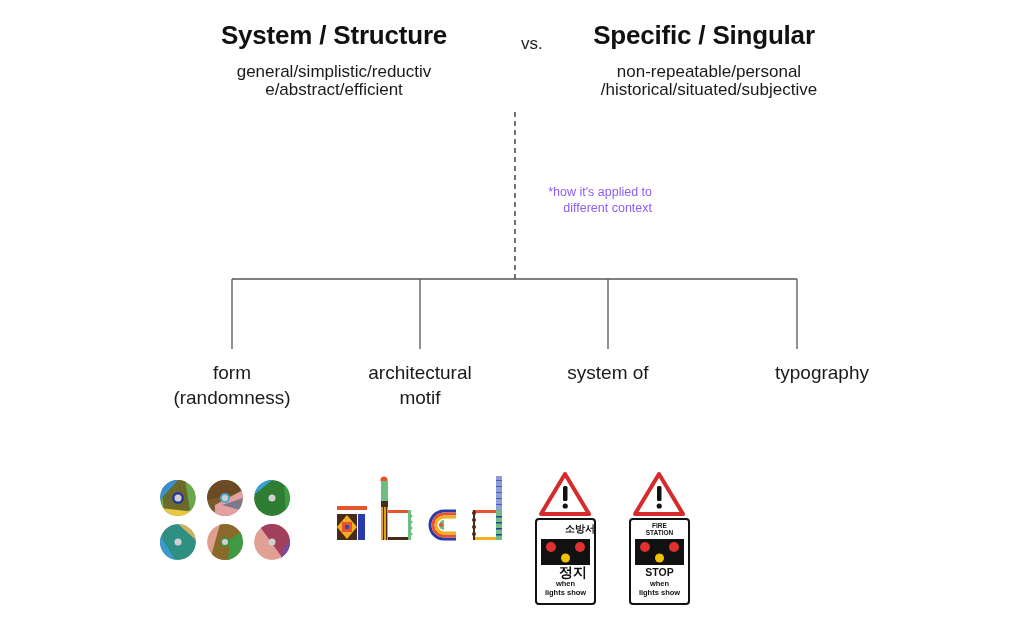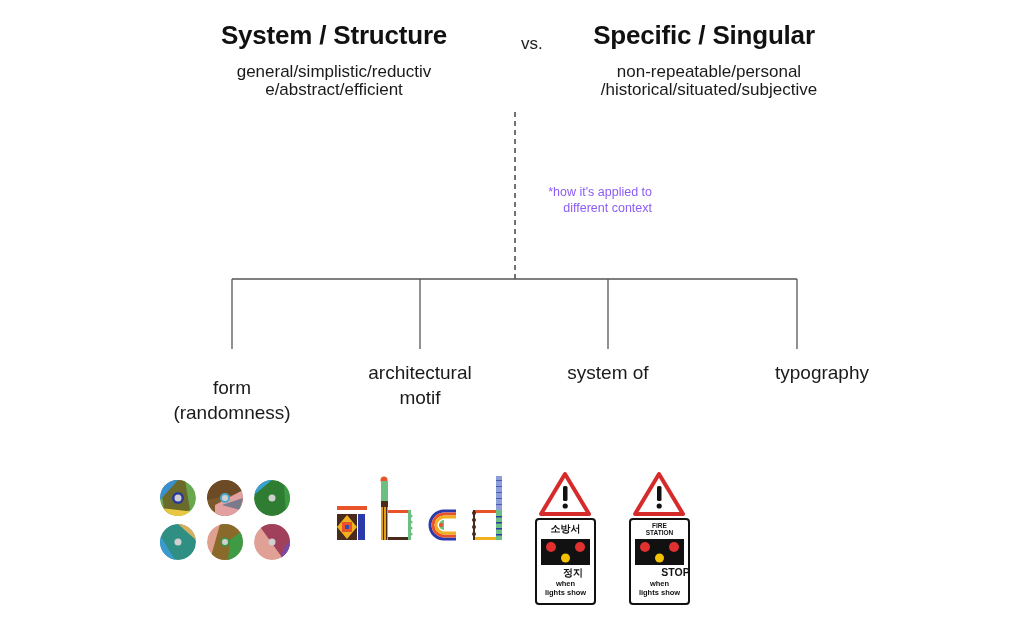--- a/index.html
+++ b/index.html
@@ -37,21 +37,21 @@
 
 <svg width="1022" height="640">
   <line x1="515" y1="112" x2="515" y2="279" stroke="#444" stroke-width="1.5" stroke-dasharray="5,4"></line>
   <line x1="232" y1="279" x2="797" y2="279" stroke="#555" stroke-width="1.3"></line>
   <line x1="232" y1="279" x2="232" y2="349" stroke="#555" stroke-width="1.3"></line>
   <line x1="420" y1="279" x2="420" y2="349" stroke="#555" stroke-width="1.3"></line>
   <line x1="608" y1="279" x2="608" y2="349" stroke="#555" stroke-width="1.3"></line>
   <line x1="797" y1="279" x2="797" y2="349" stroke="#555" stroke-width="1.3"></line>
 </svg>
 
-<div class="abs branch-label" style="left:152px; top:360px; width:160px;margin-top:15px;">
+<div class="abs branch-label" style="left:152px; top:360px; width:160px;">
   <div>form</div>
   <div>(randomness)</div>
 </div>
 <div class="abs branch-label" style="left:340px; top:360px; width:160px;">
   <div>architectural</div>
   <div>motif</div>
 </div>
 <div class="abs branch-label" style="left:528px; top:360px; width:160px;">
   <div>system of</div>
 </div>
@@ -191,28 +191,28 @@
     <rect x="657" y="486" width="4.5" height="15" rx="1.5" fill="#111"></rect>
     <circle cx="659.2" cy="506" r="2.6" fill="#111"></circle>
     <rect x="630" y="519" width="59" height="85" rx="3" fill="#fff" stroke="#111" stroke-width="2"></rect>
     <rect x="635" y="539" width="49" height="26" fill="#111"></rect>
     <circle cx="645" cy="547" r="5" fill="#e03030"></circle>
     <circle cx="674" cy="547" r="5" fill="#e03030"></circle>
     <circle cx="659.5" cy="558" r="4.5" fill="#f2c200"></circle>
   </g>
 </svg>
 
-<div class="abs" style="left:536px; top:522px; width:59px; text-align:center; font-size:10px; font-weight:bold; font-family:'DejaVu Sans', sans-serif;">소방서</div>
-<div class="abs" style="left:536px; top:567px; width:74px; text-align:center; font-size:10px; font-weight:bold; font-family:'DejaVu Sans', sans-serif; line-height:11px;">정지</div>
+<div class="abs" style="left:536px; top:522px; width:59px; text-align:right; font-size:10px; font-weight:bold; font-family:'DejaVu Sans', sans-serif;">소방서</div>
+<div class="abs" style="left:536px; top:567px; width:74px; text-align:center; font-size:14px; font-weight:bold; font-family:'DejaVu Sans', sans-serif; line-height:11px;">정지</div>
 <div class="abs" style="left:536px; top:579px; width:59px; text-align:center; font-size:7.5px; font-weight:bold; line-height:9px;">
   <div>when</div>
   <div>lights show</div>
 </div>
 
 <div class="abs" style="left:630px; top:522px; width:59px; text-align:center; font-size:6.5px; font-weight:bold; line-height:7px;">
   <div>FIRE</div>
   <div>STATION</div>
 </div>
-<div class="abs" style="left:630px; top:567px; width:59px; text-align:center; font-size:10.5px; font-weight:bold; line-height:11px;padding-left:16px;">STOP</div>
+<div class="abs" style="left:630px; top:567px; width:59px; text-align:center; font-size:10.5px; font-weight:bold; line-height:11px;">STOP</div>
 <div class="abs" style="left:630px; top:579px; width:59px; text-align:center; font-size:7.5px; font-weight:bold; line-height:9px;">
   <div>when</div>
   <div>lights show</div>
 </div>
 
 </body></html>

